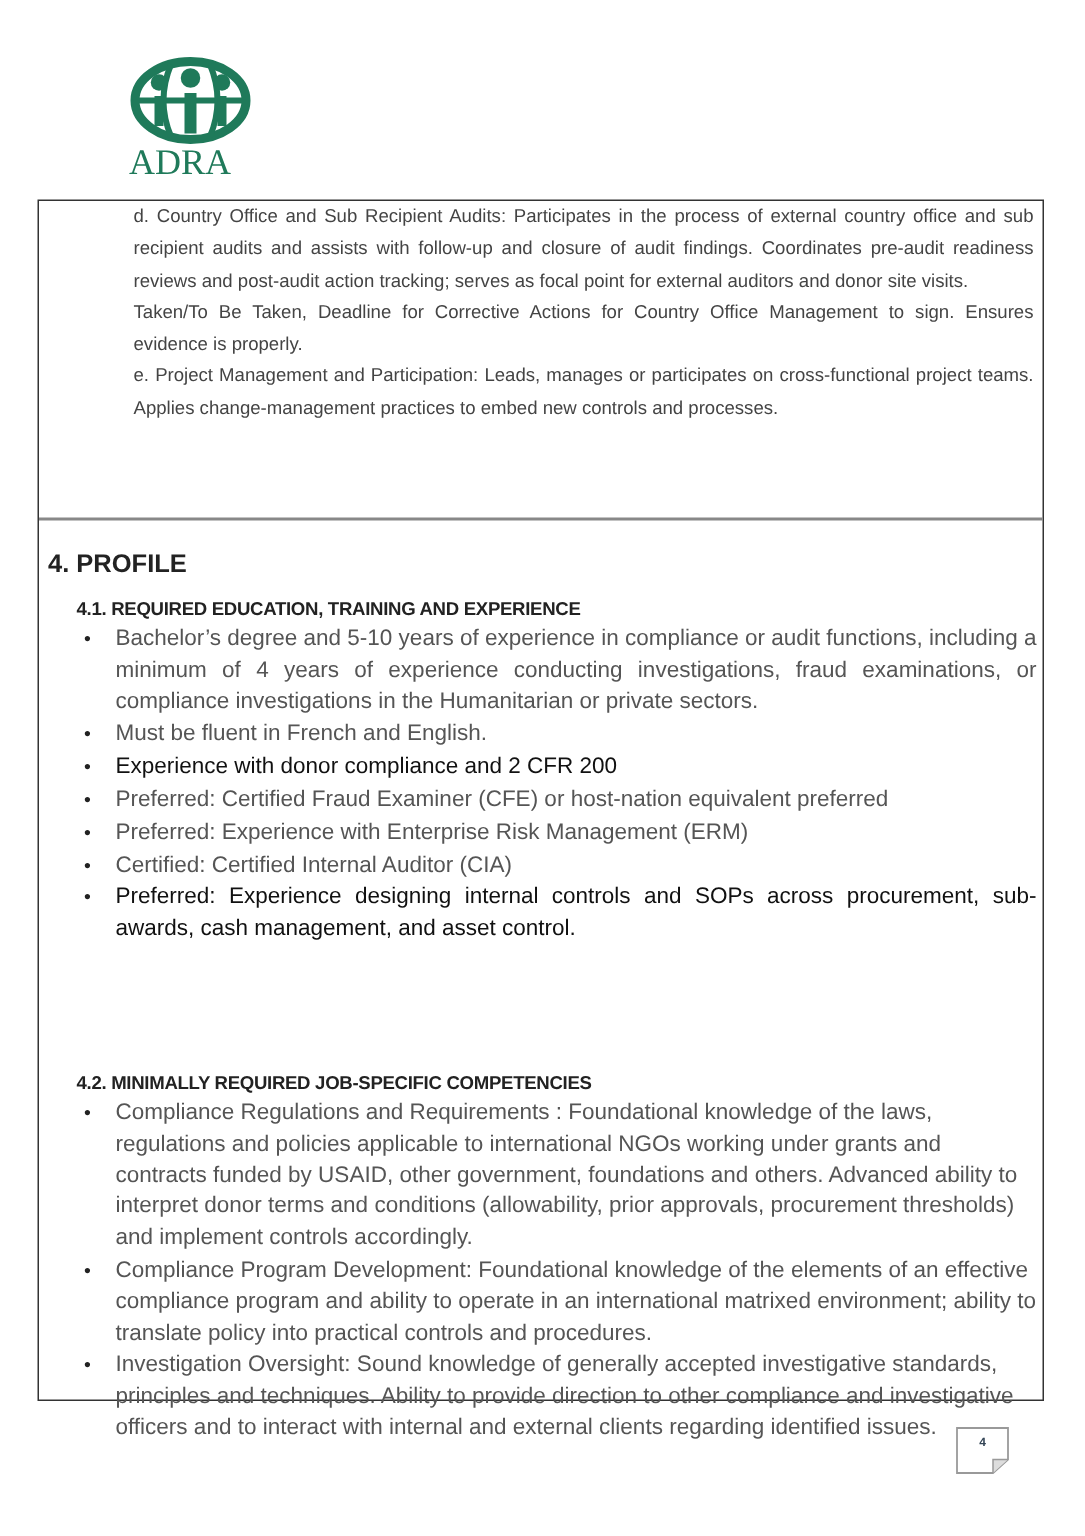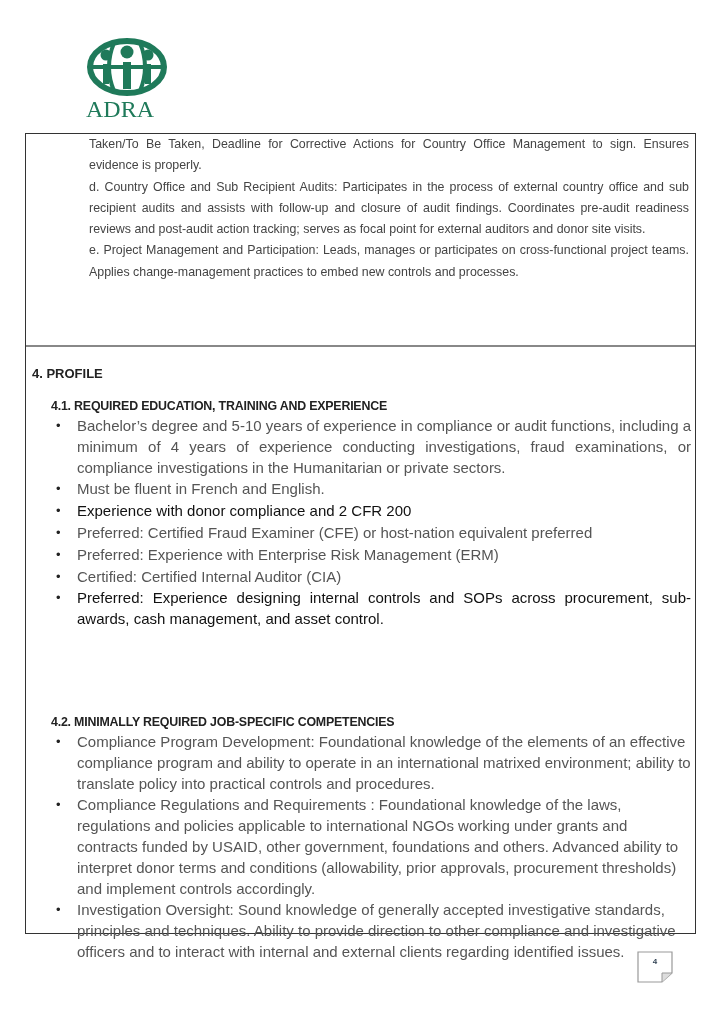--- a/index.html
+++ b/index.html
@@ -26,21 +26,21 @@
     position: absolute; left: 0; right: 0; top: 211px; height: 2px; background: #888;
   }
   .top-text {
     position: absolute; left: 63px; top: 0px; width: 600px;
     font-size: 12.4px; line-height: 21.3px;
     text-align: justify; color: #444;
   }
   .top-text p { margin: 0; }
   .profile-title {
     position: absolute; left: 6px; top: 232px;
-    font-size: 13px; font-weight: bold; color: #222;
+    font-size: 17px; font-weight: bold; color: #222;
   }
   .sub-head {
     position: absolute; left: 25px;
     font-size: 12.4px; font-weight: bold; color: #222; letter-spacing: -0.2px;
   }
   ul.bul {
     position: absolute; left: 25px; width: 640px; margin: 0; padding: 0;
     list-style: none;
   }
   ul.bul li {
@@ -74,44 +74,44 @@
     <circle cx="62" cy="17" r="5.5" fill="#1f7a5a"></circle>
     <rect x="37" y="24" width="8" height="27" fill="#1f7a5a"></rect>
     <rect x="17" y="26" width="6" height="20" fill="#1f7a5a"></rect>
     <rect x="59" y="26" width="6" height="20" fill="#1f7a5a"></rect>
   </svg>
   <div class="logo-text">ADRA</div>
 </div>
 
 <div class="frame">
   <div class="top-text">
+    <p>d. Country Office and Sub Recipient Audits: Participates in the process of external country office and sub recipient audits and assists with follow-up and closure of audit findings. Coordinates pre-audit readiness reviews and post-audit action tracking; serves as focal point for external auditors and donor site visits.</p>
     <p>Taken/To Be Taken, Deadline for Corrective Actions for Country Office Management to sign. Ensures evidence is properly.</p>
-    <p>d. Country Office and Sub Recipient Audits: Participates in the process of external country office and sub recipient audits and assists with follow-up and closure of audit findings. Coordinates pre-audit readiness reviews and post-audit action tracking; serves as focal point for external auditors and donor site visits.</p>
     <p>e. Project Management and Participation: Leads, manages or participates on cross-functional project teams. Applies change-management practices to embed new controls and processes.</p>
   </div>
 
   <div class="sep"></div>
 
   <div class="profile-title">4.  PROFILE</div>
 
   <div class="sub-head" style="top:265px;text-align:center;">4.1. REQUIRED EDUCATION, TRAINING AND EXPERIENCE</div>
   <ul class="bul" style="top:282px;">
     <li class="just">Bachelor’s degree and 5-10 years of experience in compliance or audit functions, including a minimum of 4 years of experience conducting investigations, fraud examinations, or compliance investigations in the Humanitarian or private sectors.</li>
     <li>Must be fluent in French and English.</li>
     <li class="bold">Experience with donor compliance and 2 CFR 200</li>
     <li>Preferred: Certified Fraud Examiner (CFE) or host-nation equivalent preferred</li>
     <li>Preferred: Experience with Enterprise Risk Management (ERM)</li>
     <li>Certified: Certified Internal Auditor (CIA)</li>
     <li class="bold just">Preferred: Experience designing internal controls and SOPs across procurement, sub-awards, cash management, and asset control.</li>
   </ul>
 
   <div class="sub-head" style="top:581px;">4.2. MINIMALLY REQUIRED JOB-SPECIFIC COMPETENCIES</div>
   <ul class="bul" style="top:598px;">
+    <li>Compliance Regulations and Requirements : Foundational knowledge of the laws, regulations and policies applicable to international NGOs working under grants and contracts funded by USAID, other government, foundations and others. Advanced ability to interpret donor terms and conditions (allowability, prior approvals, procurement thresholds) and implement controls accordingly.</li>
     <li>Compliance Program Development: Foundational knowledge of the elements of an effective compliance program and ability to operate in an international matrixed environment; ability to translate policy into practical controls and procedures.</li>
-    <li>Compliance Regulations and Requirements : Foundational knowledge of the laws, regulations and policies applicable to international NGOs working under grants and contracts funded by USAID, other government, foundations and others. Advanced ability to interpret donor terms and conditions (allowability, prior approvals, procurement thresholds) and implement controls accordingly.</li>
     <li>Investigation Oversight: Sound knowledge of generally accepted investigative standards, principles and techniques. Ability to provide direction to other compliance and investigative officers and to interact with internal and external clients regarding identified issues.</li>
   </ul>
 </div>
 
 <div class="page-num">
   <svg width="36" height="32" viewBox="0 0 36 32">
     <path d="M1 1 H35 V22 L25 31 H1 Z" fill="#fff" stroke="#999" stroke-width="1.2"></path>
     <path d="M35 22 L25 22 L25 31" fill="#ddd" stroke="#999" stroke-width="1"></path>
   </svg>
   <span>4</span>

